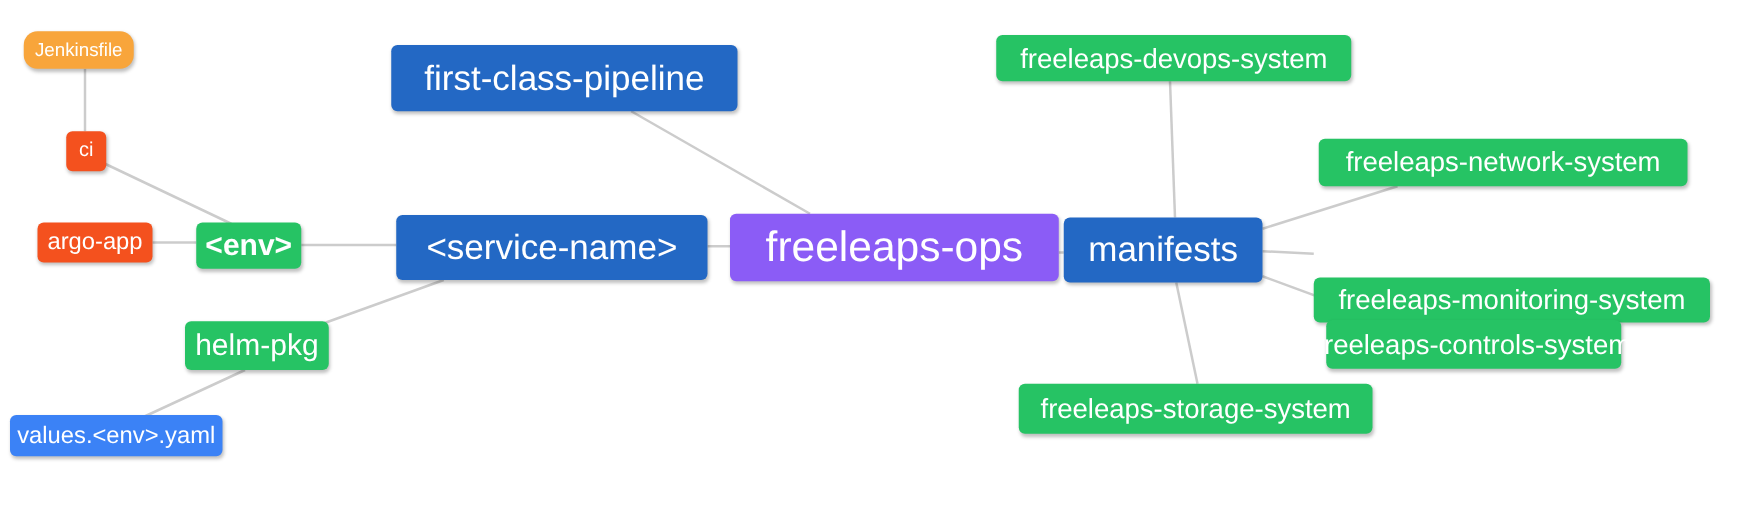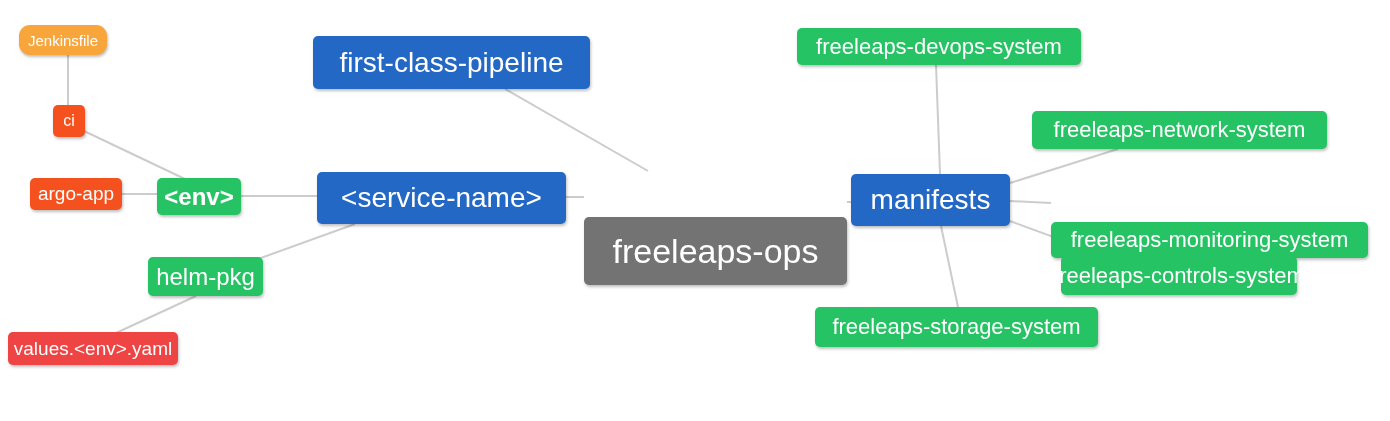--- a/index.html
+++ b/index.html
@@ -54,23 +54,23 @@
       <line x1="1010" y1="201" x2="1051" y2="203" stroke="#cccccc" stroke-width="2"></line>
       <line x1="1010" y1="221" x2="1105" y2="256" stroke="#cccccc" stroke-width="2"></line>
       <line x1="941" y1="226" x2="958" y2="307" stroke="#cccccc" stroke-width="2"></line>
     </svg>
 
   <div class="node" style="left: 19px; top: 25px; width: 88px; height: 30px; font-size: 15px; background: rgb(248, 165, 59); color: rgb(255, 255, 255); border-radius: 11px;">Jenkinsfile</div>
   <div class="node" style="left: 53px; top: 105px; width: 32px; height: 32px; font-size: 16px; background: rgb(244, 81, 30); color: rgb(255, 255, 255);">ci</div>
   <div class="node" style="left: 30px; top: 178px; width: 92px; height: 32px; font-size: 19px; background: rgb(244, 81, 30); color: rgb(255, 255, 255);">argo-app</div>
   <div class="node" style="left: 157px; top: 178px; width: 84px; height: 37px; font-size: 24px; background: rgb(38, 195, 100); color: rgb(255, 255, 255); font-weight: bold;">&lt;env&gt;</div>
   <div class="node" style="left: 148px; top: 257px; width: 115px; height: 39px; font-size: 24px; background: rgb(38, 195, 100); color: rgb(255, 255, 255);">helm-pkg</div>
-  <div class="node" style="left: 8px; top: 332px; width: 170px; height: 33px; font-size: 19px; background: #ef4444; color: rgb(255, 255, 255);">values.&lt;env&gt;.yaml</div>
+  <div class="node" style="left: 8px; top: 332px; width: 170px; height: 33px; font-size: 19px; background: #3b82f6; color: rgb(255, 255, 255);">values.&lt;env&gt;.yaml</div>
   <div class="node" style="left: 313px; top: 36px; width: 277px; height: 53px; font-size: 28px; background: rgb(35, 104, 196); color: rgb(255, 255, 255);">first-class-pipeline</div>
   <div class="node" style="left: 317px; top: 172px; width: 249px; height: 52px; font-size: 28px; background: rgb(35, 104, 196); color: #ffffff;">&lt;service-name&gt;</div>
-  <div class="node" style="left: 584px; top: 171px; width: 263px; height: 68px; font-size: 34px; background: #737373; color: rgb(255, 255, 255); margin-top: 46px;">freeleaps-ops</div>
+  <div class="node" style="left: 584px; top: 171px; width: 263px; height: 54px; font-size: 34px; background: #8b5cf6; color: rgb(255, 255, 255);">freeleaps-ops</div>
   <div class="node" style="left: 851px; top: 174px; width: 159px; height: 52px; font-size: 28px; background: rgb(35, 104, 196); color: rgb(255, 255, 255);">manifests</div>
   <div class="node" style="left: 797px; top: 28px; width: 284px; height: 37px; font-size: 22px; background: rgb(38, 195, 100); color: rgb(255, 255, 255);">freeleaps-devops-system</div>
-  <div class="node" style="left: 1032px; top: 111px; width: 295px; height: 38px; font-size: 22px; background: rgb(38, 195, 100); color: rgb(255, 255, 255);">freeleaps-network-system</div>
+  <div class="node" style="left: 1055px; top: 111px; width: 295px; height: 38px; font-size: 22px; background: rgb(38, 195, 100); color: rgb(255, 255, 255);">freeleaps-network-system</div>
   <div class="node" style="left: 1051px; top: 186px; width: 317px; height: 36px; font-size: 22px; background: rgb(38, 195, 100); color: rgb(255, 255, 255); margin-top: 36px;">freeleaps-monitoring-system</div>
   <div class="node" style="left: 1061px; top: 256px; width: 236px; height: 39px; font-size: 22px; background: rgb(38, 195, 100); color: rgb(255, 255, 255);">freeleaps-controls-system</div>
   <div class="node" style="left: 815px; top: 307px; width: 283px; height: 40px; font-size: 22px; background: rgb(38, 195, 100); color: rgb(255, 255, 255);">freeleaps-storage-system</div>
 </div>
 
 </body></html>

